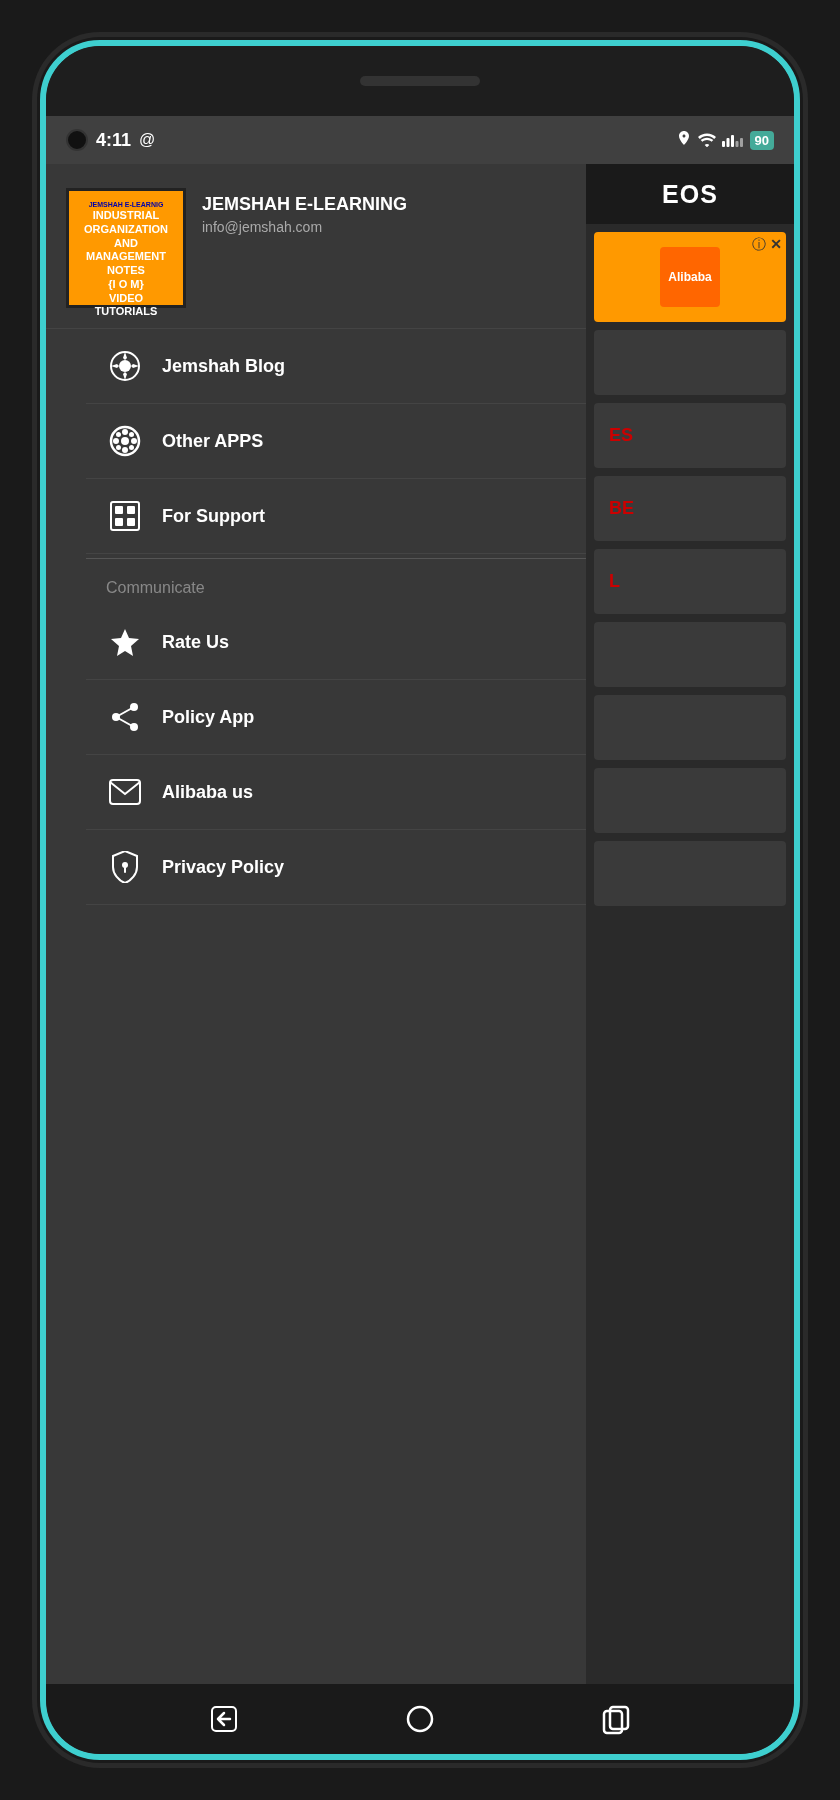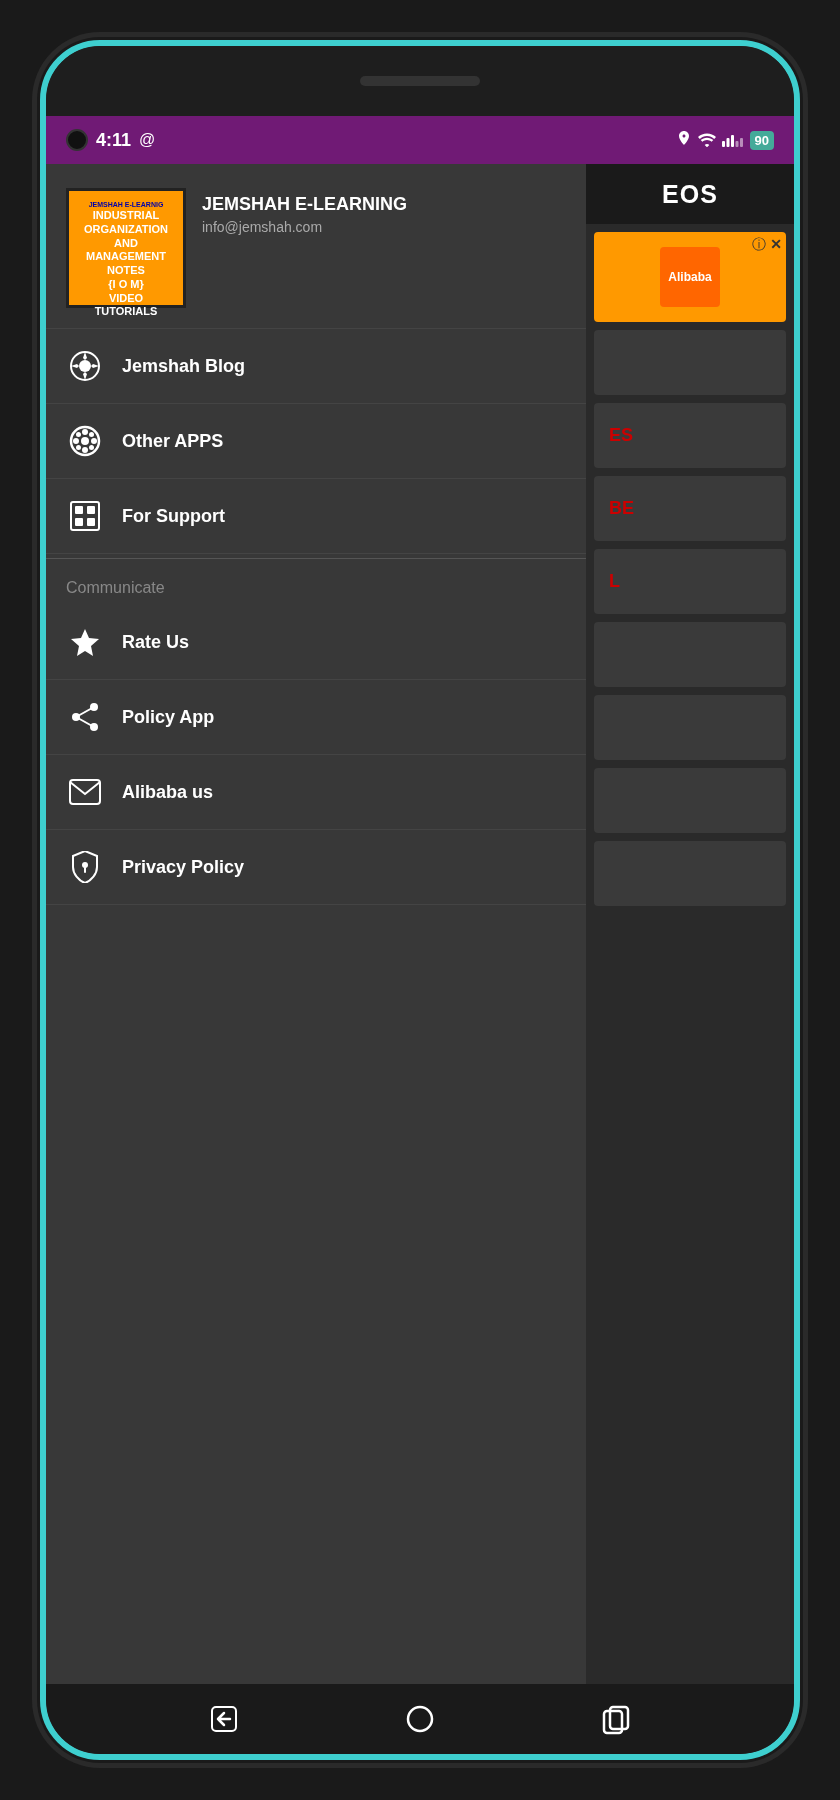--- a/index.html
+++ b/index.html
@@ -41,21 +41,21 @@
       width: 120px;
       height: 10px;
       background: #333;
       border-radius: 5px;
     }
 
     
     .status-bar {
       width: 100%;
       height: 48px;
-      background: #701a75;
+      background: #404040;
       display: flex;
       align-items: center;
       justify-content: space-between;
       padding: 16px 20px;
       position: relative;
       gap: 41px;
     }
 
     .status-left {
       display: flex;
@@ -156,20 +156,21 @@
 
     .app-email {
       color: #aaa;
       font-size: 14px;
     }
 
     
     .menu-section {
       flex: 1;
       overflow-y: auto;
+      padding-left: 40px;
     }
 
     .menu-item {
       display: flex;
       align-items: center;
       padding: 18px 20px;
       border-bottom: 1px solid #444;
       cursor: pointer;
       transition: background 0.2s;
     }

